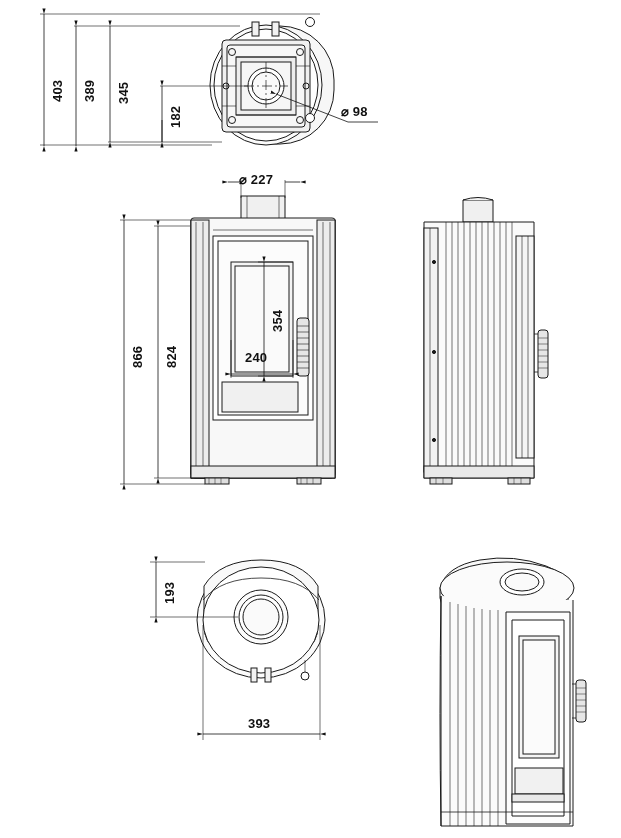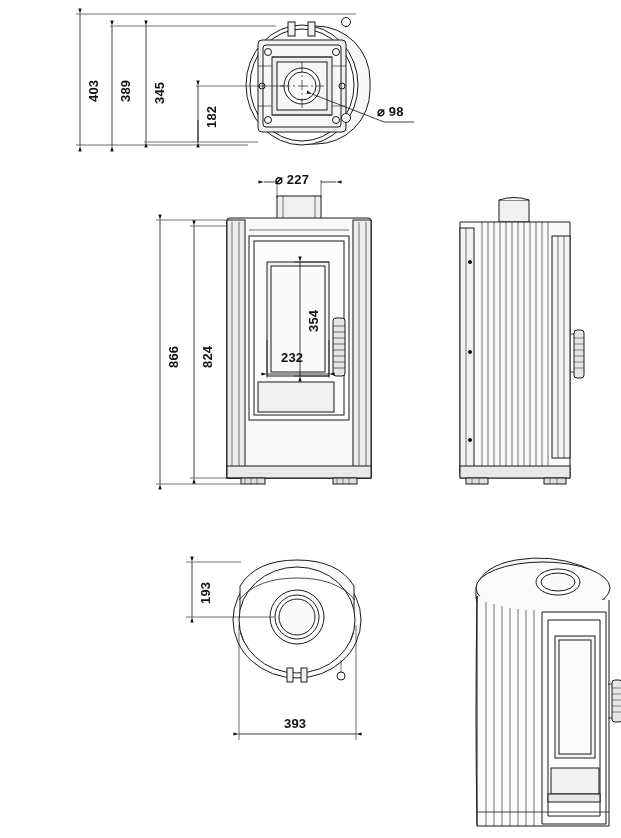--- a/index.html
+++ b/index.html
@@ -11,21 +11,20 @@
     width: 621px;
     height: 838px;
     position: relative;
     font-family: "Liberation Sans", sans-serif;
     color: #1a1a1a;
     overflow: hidden;
   }
   .sheet {
     position: absolute;
     inset: 0;
-    margin-left: 36px;
   }
   svg.drawing {
     position: absolute;
     top: 0;
     left: 0;
     width: 621px;
     height: 838px;
   }
   .dim-text {
     position: absolute;
@@ -322,18 +321,18 @@
   <div class="dim-text vert" style="left:50px; top:102px;">403</div>
   <div class="dim-text vert" style="left:82px; top:102px;">389</div>
   <div class="dim-text vert" style="left:116px; top:104px;">345</div>
   <div class="dim-text vert" style="left:168px; top:128px;">182</div>
   <div class="dim-text" style="left:341px; top:104px;">⌀ 98</div>
 
   <div class="dim-text" style="left:239px; top:172px;">⌀ 227</div>
   <div class="dim-text vert" style="left:130px; top:368px;">866</div>
   <div class="dim-text vert" style="left:164px; top:368px;">824</div>
   <div class="dim-text vert" style="left:270px; top:332px;">354</div>
-  <div class="dim-text" style="left:245px; top:350px;">232</div>
+  <div class="dim-text" style="left:245px; top:350px;">240</div>
 
   <div class="dim-text vert" style="left:162px; top:604px;">193</div>
   <div class="dim-text" style="left:248px; top:716px;text-align:center;">393</div>
 
 </div>
 
 </body></html>

